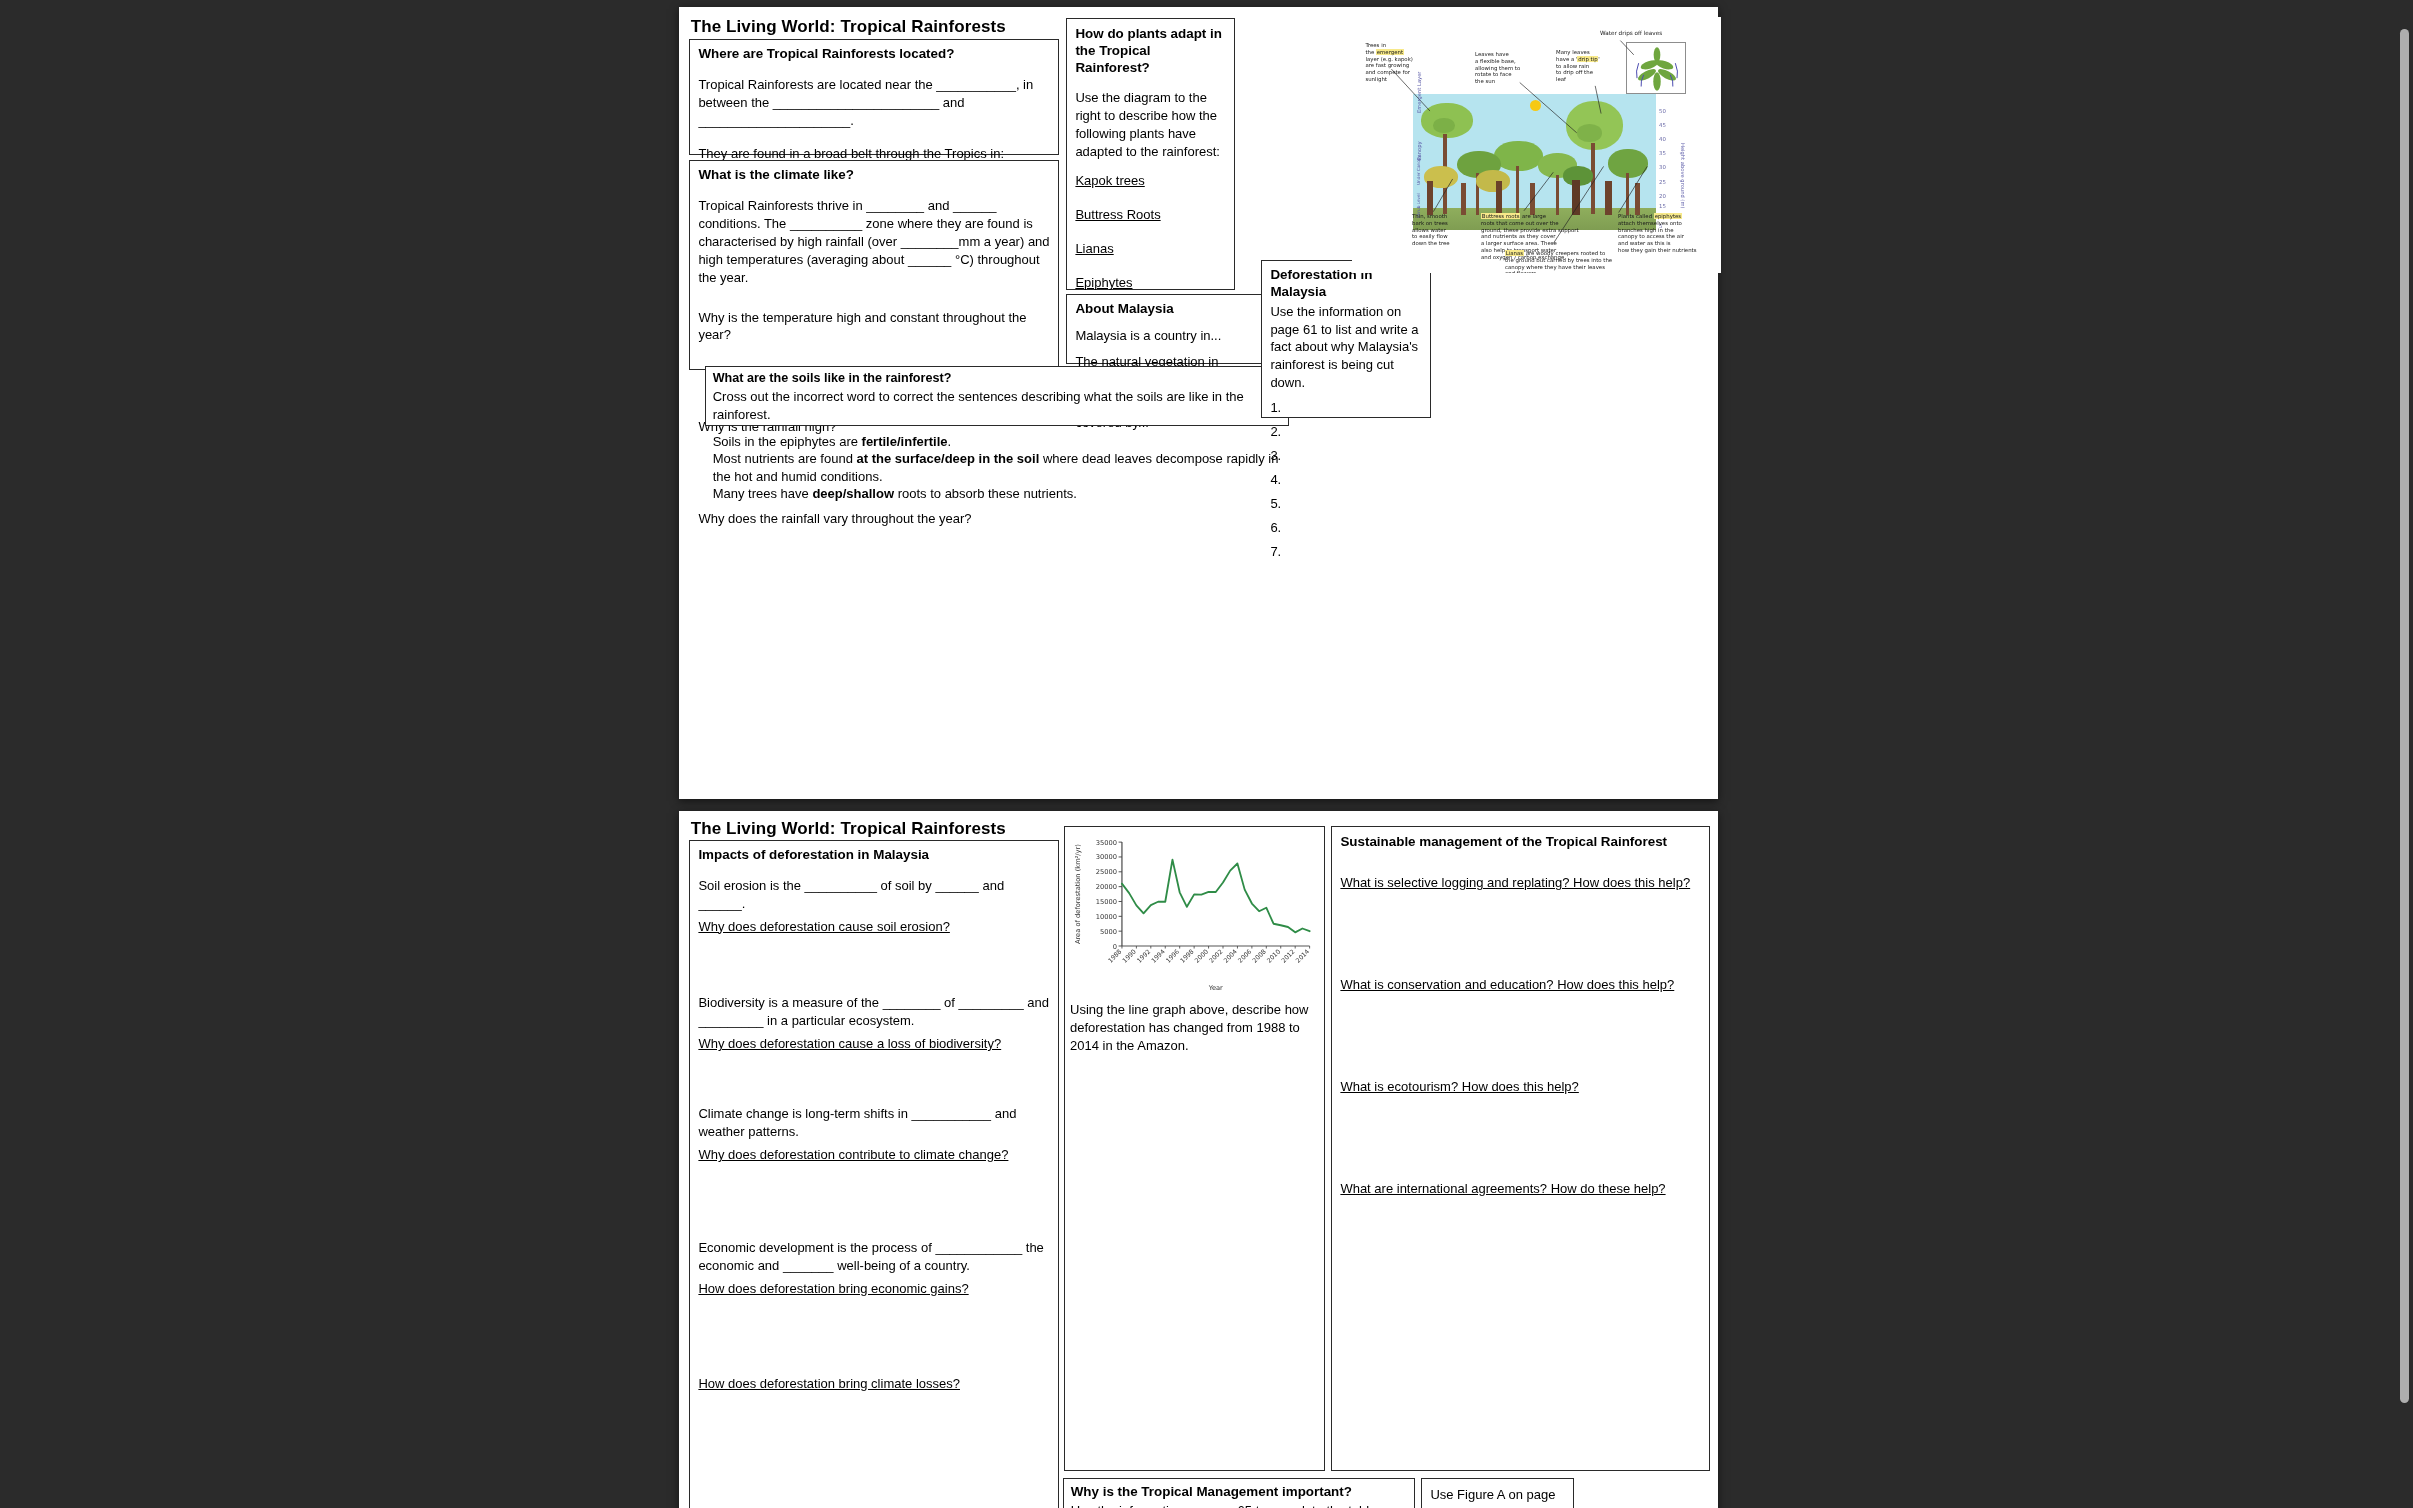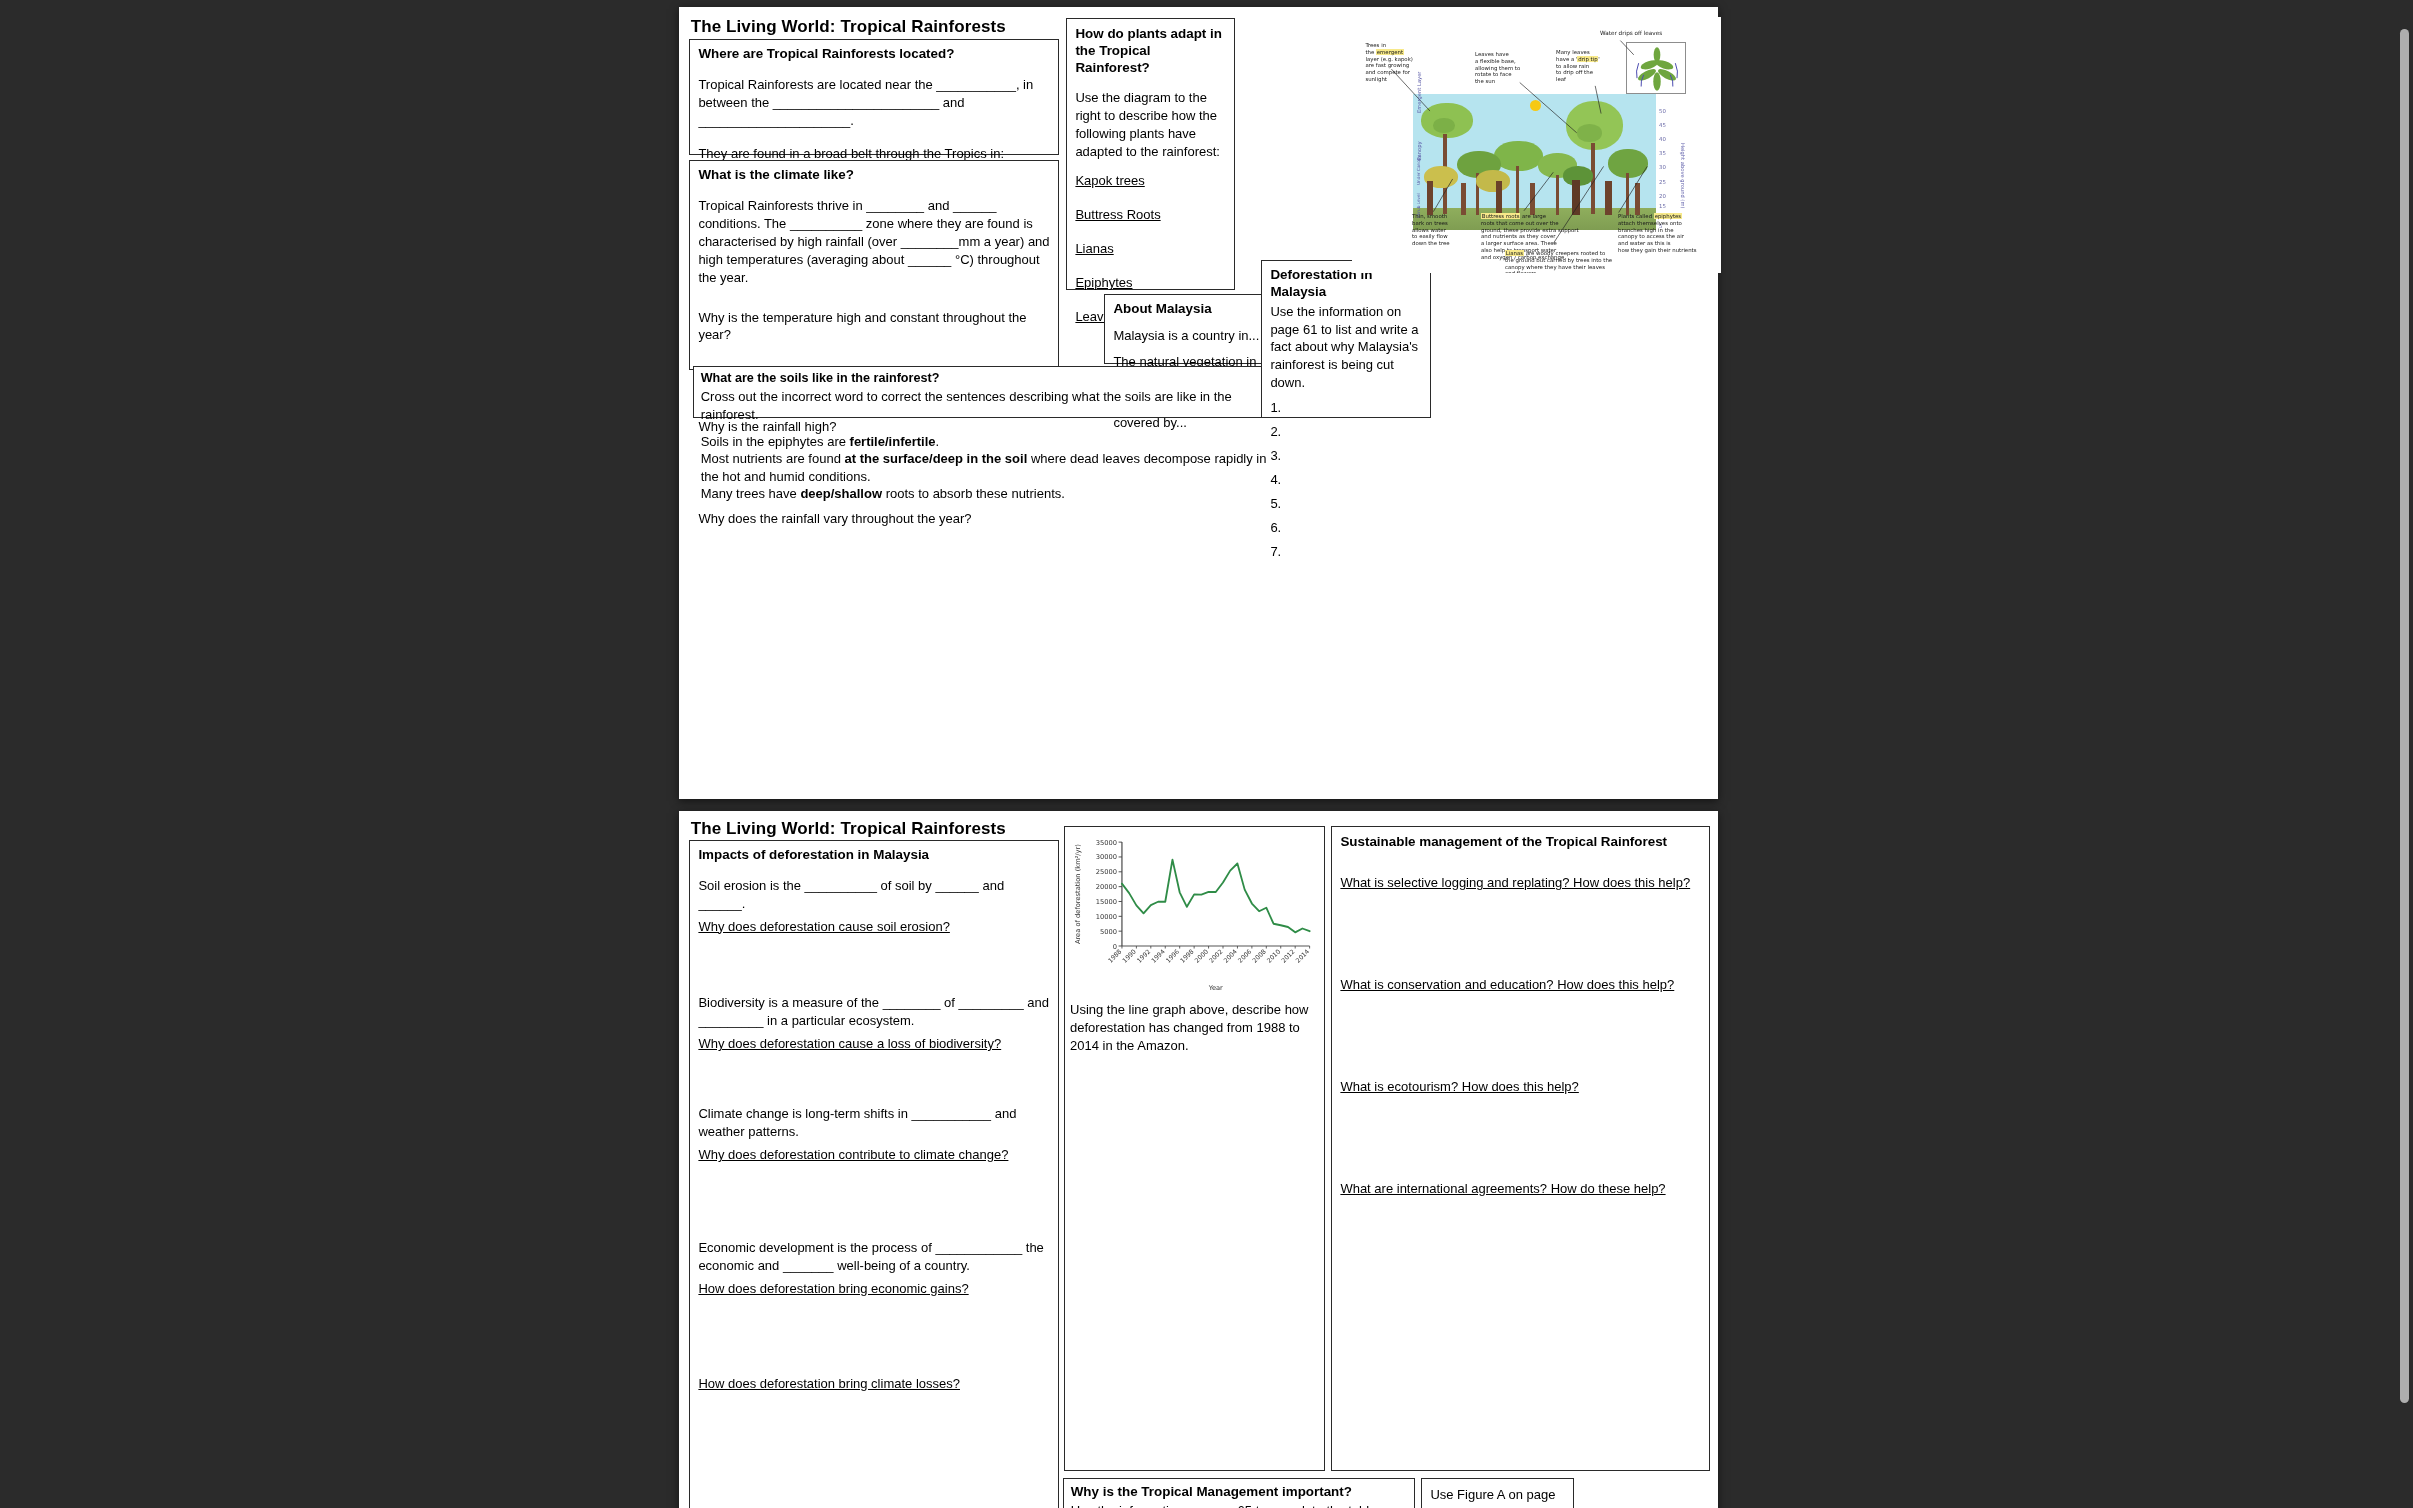--- a/index.html
+++ b/index.html
@@ -146,31 +146,31 @@
         <div style="height:13.4px;"></div>
         <div class="deflist">
           <div><span class="u">Kapok trees</span></div>
           <div><span class="u">Buttress Roots</span></div>
           <div><span class="u">Lianas</span></div>
           <div><span class="u">Epiphytes</span></div>
           <div><span class="u">Leaves</span></div>
         </div>
       </div>
 
-      <div class="box" style="left:387px; top:287px; width:207px; height:70px;margin-left:38px;">
+      <div class="box" style="left:387px; top:287px; width:207px; height:70px;">
         <div class="box-h">About Malaysia</div>
         <div style="height:7.5px;"></div>
         <div class="bt">Malaysia is a country in...</div>
         <div style="height:7.5px;"></div>
         <div class="bt">The natural vegetation in Malaysia is...</div>
         <div style="height:7.5px;"></div>
         <div class="bt">___% of Malaysia's land is covered by...</div>
       </div>
 
-      <div class="box" style="left:14px; top:359px; width:584px; height:52px; padding:4.2px 6.7px;">
+      <div class="box" style="left:26px; top:359px; width:584px; height:60px; padding:4.2px 6.7px;">
         <div class="box-h" style="font-size:12.6px;">What are the soils like in the rainforest?</div>
         <div class="bt small">Cross out the incorrect word to correct the sentences describing what the soils are like in the rainforest.</div>
         <div style="height:9.2px;"></div>
         <div class="bt small"><span>Soils in the epiphytes are </span><span class="b">fertile/infertile</span><span>.</span></div>
         <div class="bt small"><span>Most nutrients are found </span><span class="b">at the surface/deep in the soil</span><span> where dead leaves decompose rapidly in the hot and humid conditions.</span></div>
         <div class="bt small"><span>Many trees have </span><span class="b">deep/shallow</span><span> roots to absorb these nutrients.</span></div>
       </div>
 
       <div class="box" style="left:582px; top:253px; width:170px; height:158px;">
         <div class="box-h">Deforestation in Malaysia</div>

